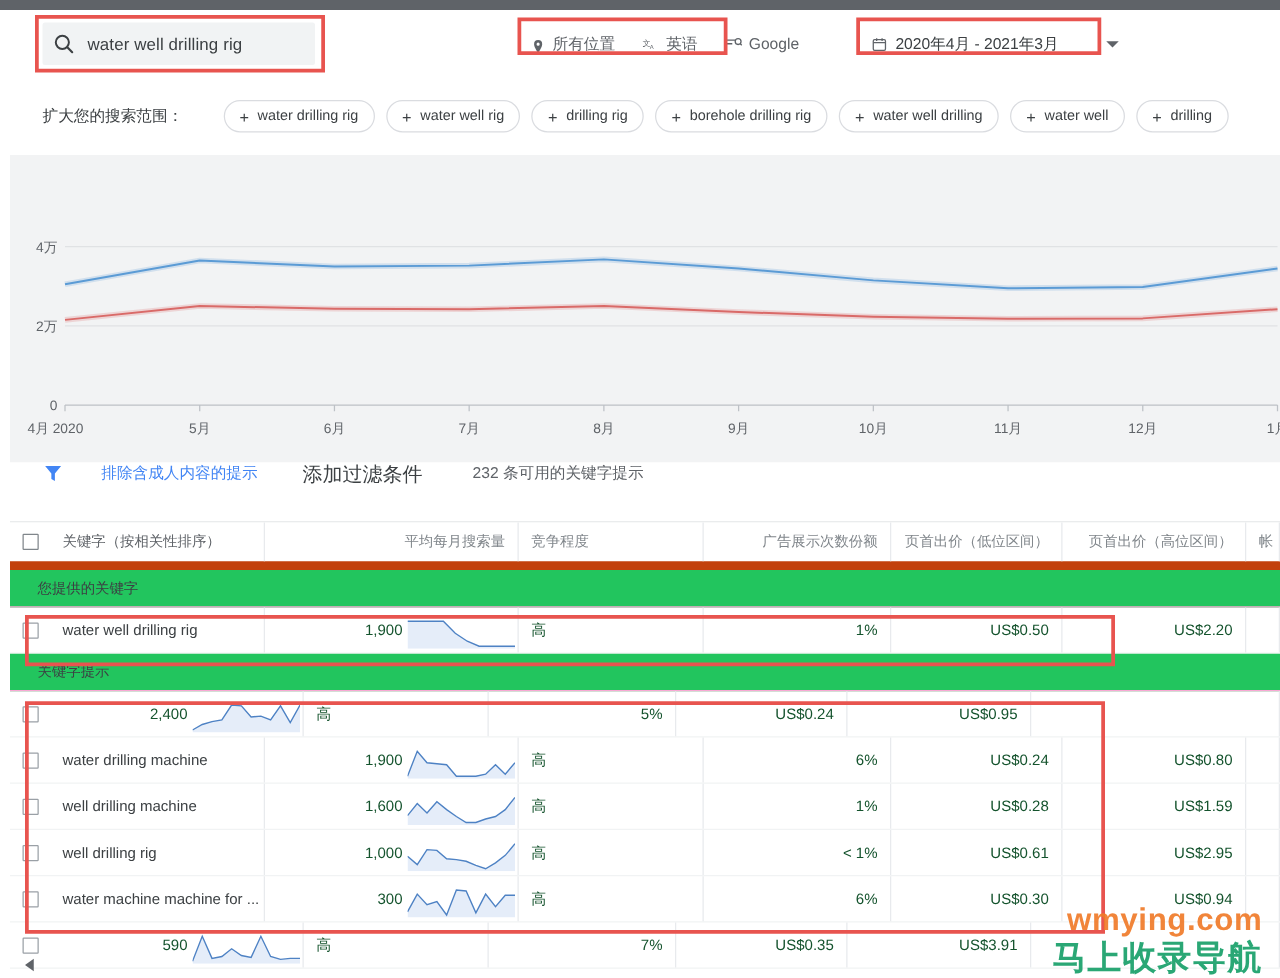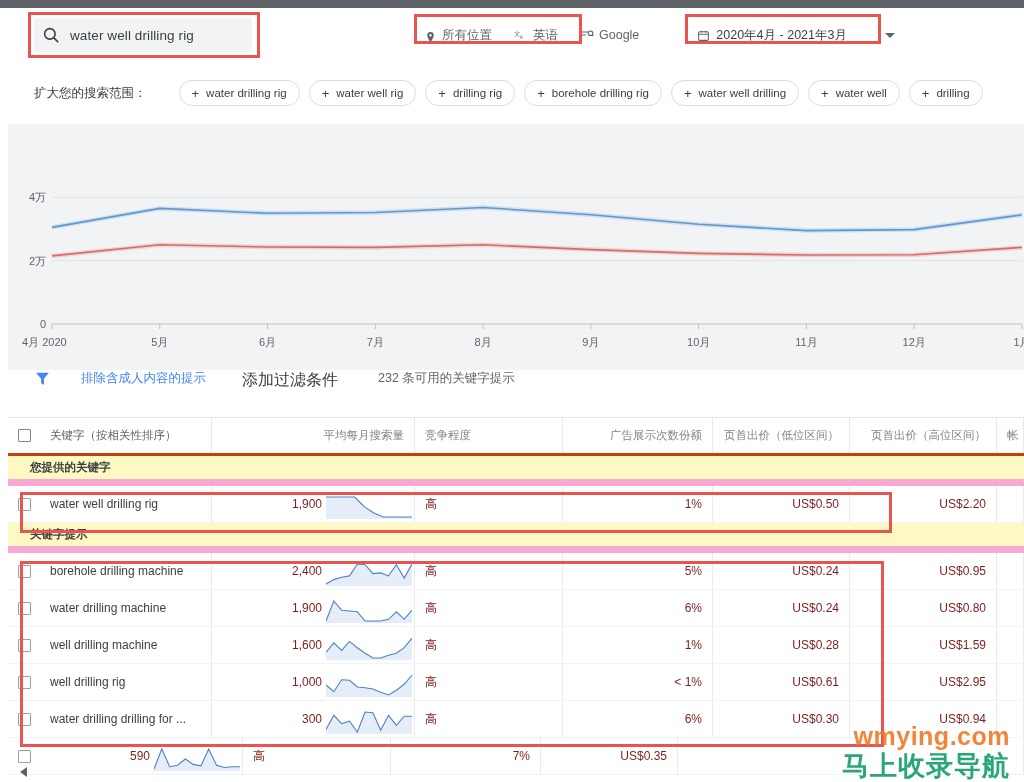--- a/index.html
+++ b/index.html
@@ -75,46 +75,45 @@
     gap:16px;
   }
   .funnel { margin-right:14px; display:flex; }
   .ft-link { font-size:12.5px; color:#4285f4; margin-right:20px; }
   .ft-txt { font-size:16px; color:#3c4043; margin-right:24px; }
   .ft-count { font-size:12.5px; color:#5f6368; }
 
   
   .table { position:absolute; left:8px; top:418px; width:1016px; height:364px; background:#fff; }
   .trow { display:flex; width:100%; height:100%; }
-  .thead { height:38px; border-bottom:3px solid #c2410c;font-family:Liberation Serif, serif; }
+  .thead { height:38px; border-bottom:7px solid #c2410c;font-family:Liberation Serif, serif; }
   .th, .td {
     font-size:11.5px; color:#5f6368;
     display:flex; align-items:center; padding:0 10px;
     border-right:1px solid #e8eaed;
     height:100%; overflow:hidden; white-space:nowrap;
   }
   .thead .th { color:#80868b; }
   .c-check { flex:0 0 32px; justify-content:center; border-right:none; padding:0; }
   .c-kw    { flex:0 0 172px; }
   .c-vol   { flex:0 0 203px; justify-content:flex-end; position:relative; }
   .c-comp  { flex:0 0 148px; }
   .c-share { flex:0 0 150px; justify-content:flex-end; }
   .c-lo    { flex:0 0 137px; justify-content:flex-end; }
   .c-hi    { flex:0 0 147px; justify-content:flex-end; }
   .c-acct  { flex:1 1 auto; }
 
   .thead .c-kw { color:#5f6368; }
   .section-row {
     height:30px; display:flex; align-items:center; padding-left:22px;
-    font-size:11.5px; color:#3c4043; background:#fef9c3;
-    border-bottom:7px solid #f9a8d4;
-    font-weight:bold;
+    font-size:11.5px; color:#3c4043; background:#22c55e;
+    border-bottom:1px solid #f9a8d4;
   }
   .data-row { height:37px; border-bottom:1px solid #f1f3f4; }
-  .data-row .td { color:#7f1d1d; font-size:12px; }
+  .data-row .td { color:#14532d; font-size:12px; }
   .data-row .c-kw { color:#3c4043; }
   .cb {
     width:13px; height:13px; border:1px solid #9aa0a6; border-radius:1px;
     background:#fff; display:block;
   }
   .thead .cb { border-color:#80868b; }
   .vol-num { position:absolute; right:92px; }
   .spark { position:absolute; right:2px; bottom:3px; width:86px; height:26px; }
   .thead .th.c-vol { justify-content:flex-end; padding-right:10px; }
 
@@ -313,21 +312,20 @@
         <div class="td c-acct"></div>
       </div>
     </div>
 
   <div class="section-row">关键字提示</div>
   <div id="suggestion-body">
       <div class="trow data-row">
         <div class="td c-check">
           <span class="cb"></span>
         </div>
-        <div class="td c-kw">borehole drilling machine</div>
         <div class="td c-vol">
           <span class="vol-num">2,400</span>
           <svg class="spark" viewBox="0 0 86 26" preserveAspectRatio="none">
             <polygon points="0.0,24.0 7.8,19.6 15.6,17.3 23.5,15.9 31.3,4.0 39.1,4.7 46.9,13.6 54.7,12.9 62.5,15.9 70.4,4.7 78.2,18.1 86.0,4.0 86,26 0,26" fill="#e5edf9"></polygon>
             <polyline points="0.0,24.0 7.8,19.6 15.6,17.3 23.5,15.9 31.3,4.0 39.1,4.7 46.9,13.6 54.7,12.9 62.5,15.9 70.4,4.7 78.2,18.1 86.0,4.0" fill="none" stroke="#4e82c4" stroke-width="1.1"></polyline>
           </svg>
         </div>
         <div class="td c-comp">高</div>
         <div class="td c-share">5%</div>
         <div class="td c-lo">US$0.24</div>
@@ -385,21 +383,21 @@
         <div class="td c-comp">高</div>
         <div class="td c-share">&lt; 1%</div>
         <div class="td c-lo">US$0.61</div>
         <div class="td c-hi">US$2.95</div>
         <div class="td c-acct"></div>
       </div>
       <div class="trow data-row">
         <div class="td c-check">
           <span class="cb"></span>
         </div>
-        <div class="td c-kw">water drilling drilling for ...</div>
+        <div class="td c-kw">water machine machine for ...</div>
         <div class="td c-vol">
           <span class="vol-num">300</span>
           <svg class="spark" viewBox="0 0 86 26" preserveAspectRatio="none">
             <polygon points="0.0,21.5 7.8,7.3 15.6,15.7 23.5,13.2 31.3,24.0 39.1,4.0 46.9,4.8 54.7,22.3 62.5,7.3 70.4,17.3 78.2,8.2 86.0,8.2 86,26 0,26" fill="#e5edf9"></polygon>
             <polyline points="0.0,21.5 7.8,7.3 15.6,15.7 23.5,13.2 31.3,24.0 39.1,4.0 46.9,4.8 54.7,22.3 62.5,7.3 70.4,17.3 78.2,8.2 86.0,8.2" fill="none" stroke="#4e82c4" stroke-width="1.1"></polyline>
           </svg>
         </div>
         <div class="td c-comp">高</div>
         <div class="td c-share">6%</div>
         <div class="td c-lo">US$0.30</div>
@@ -413,20 +411,21 @@
         <div class="td c-vol">
           <span class="vol-num">590</span>
           <svg class="spark" viewBox="0 0 86 26" preserveAspectRatio="none">
             <polygon points="0.0,24.0 7.8,4.0 15.6,21.7 23.5,20.2 31.3,14.0 39.1,19.4 46.9,20.9 54.7,4.0 62.5,20.2 70.4,22.5 78.2,21.7 86.0,21.7 86,26 0,26" fill="#e5edf9"></polygon>
             <polyline points="0.0,24.0 7.8,4.0 15.6,21.7 23.5,20.2 31.3,14.0 39.1,19.4 46.9,20.9 54.7,4.0 62.5,20.2 70.4,22.5 78.2,21.7 86.0,21.7" fill="none" stroke="#4e82c4" stroke-width="1.1"></polyline>
           </svg>
         </div>
         <div class="td c-comp">高</div>
         <div class="td c-share">7%</div>
         <div class="td c-lo">US$0.35</div>
+        <div class="td c-hi">US$3.91</div>
         <div class="td c-acct"></div>
       </div>
     </div>
 
   <div class="hl-row1"></div>
   <div class="hl-block"></div>
   <div class="scroll-arrow"></div>
 </div>
 
 <div class="wm wm1">wmying.com</div>

